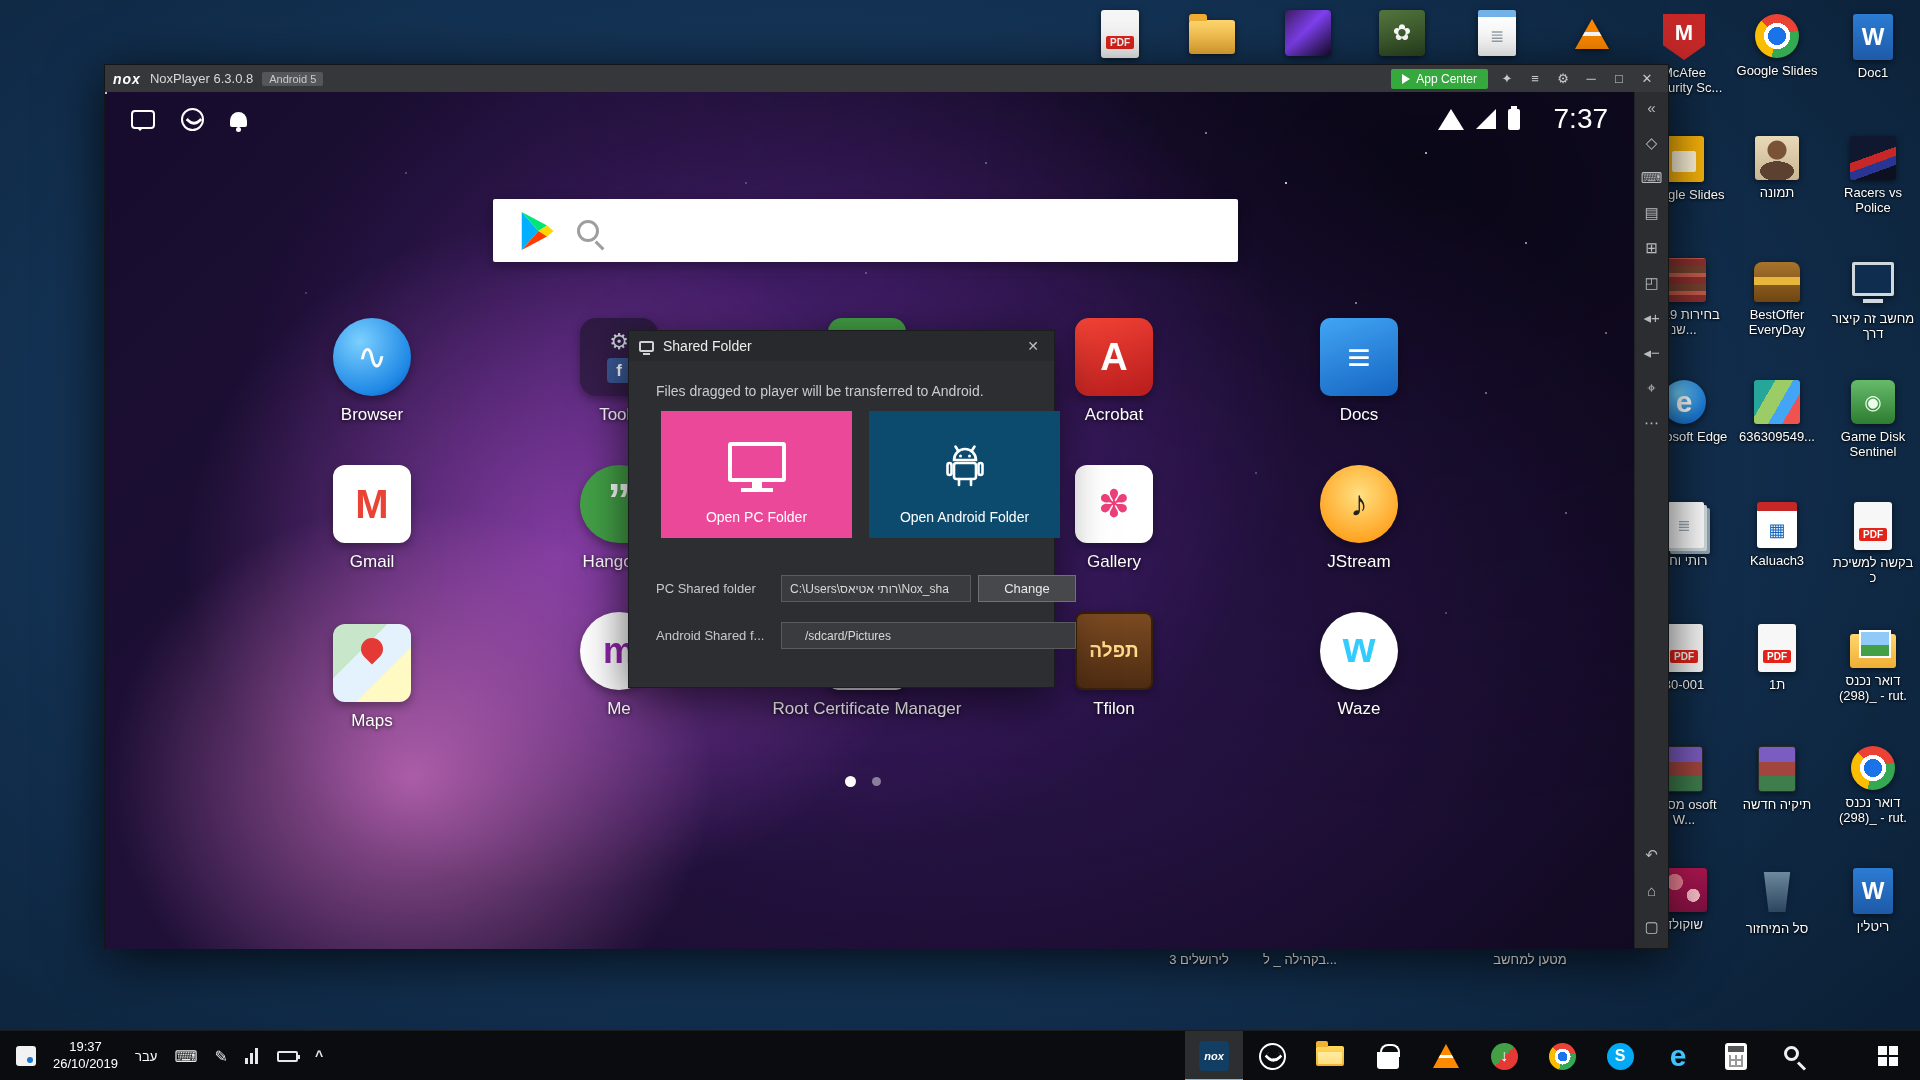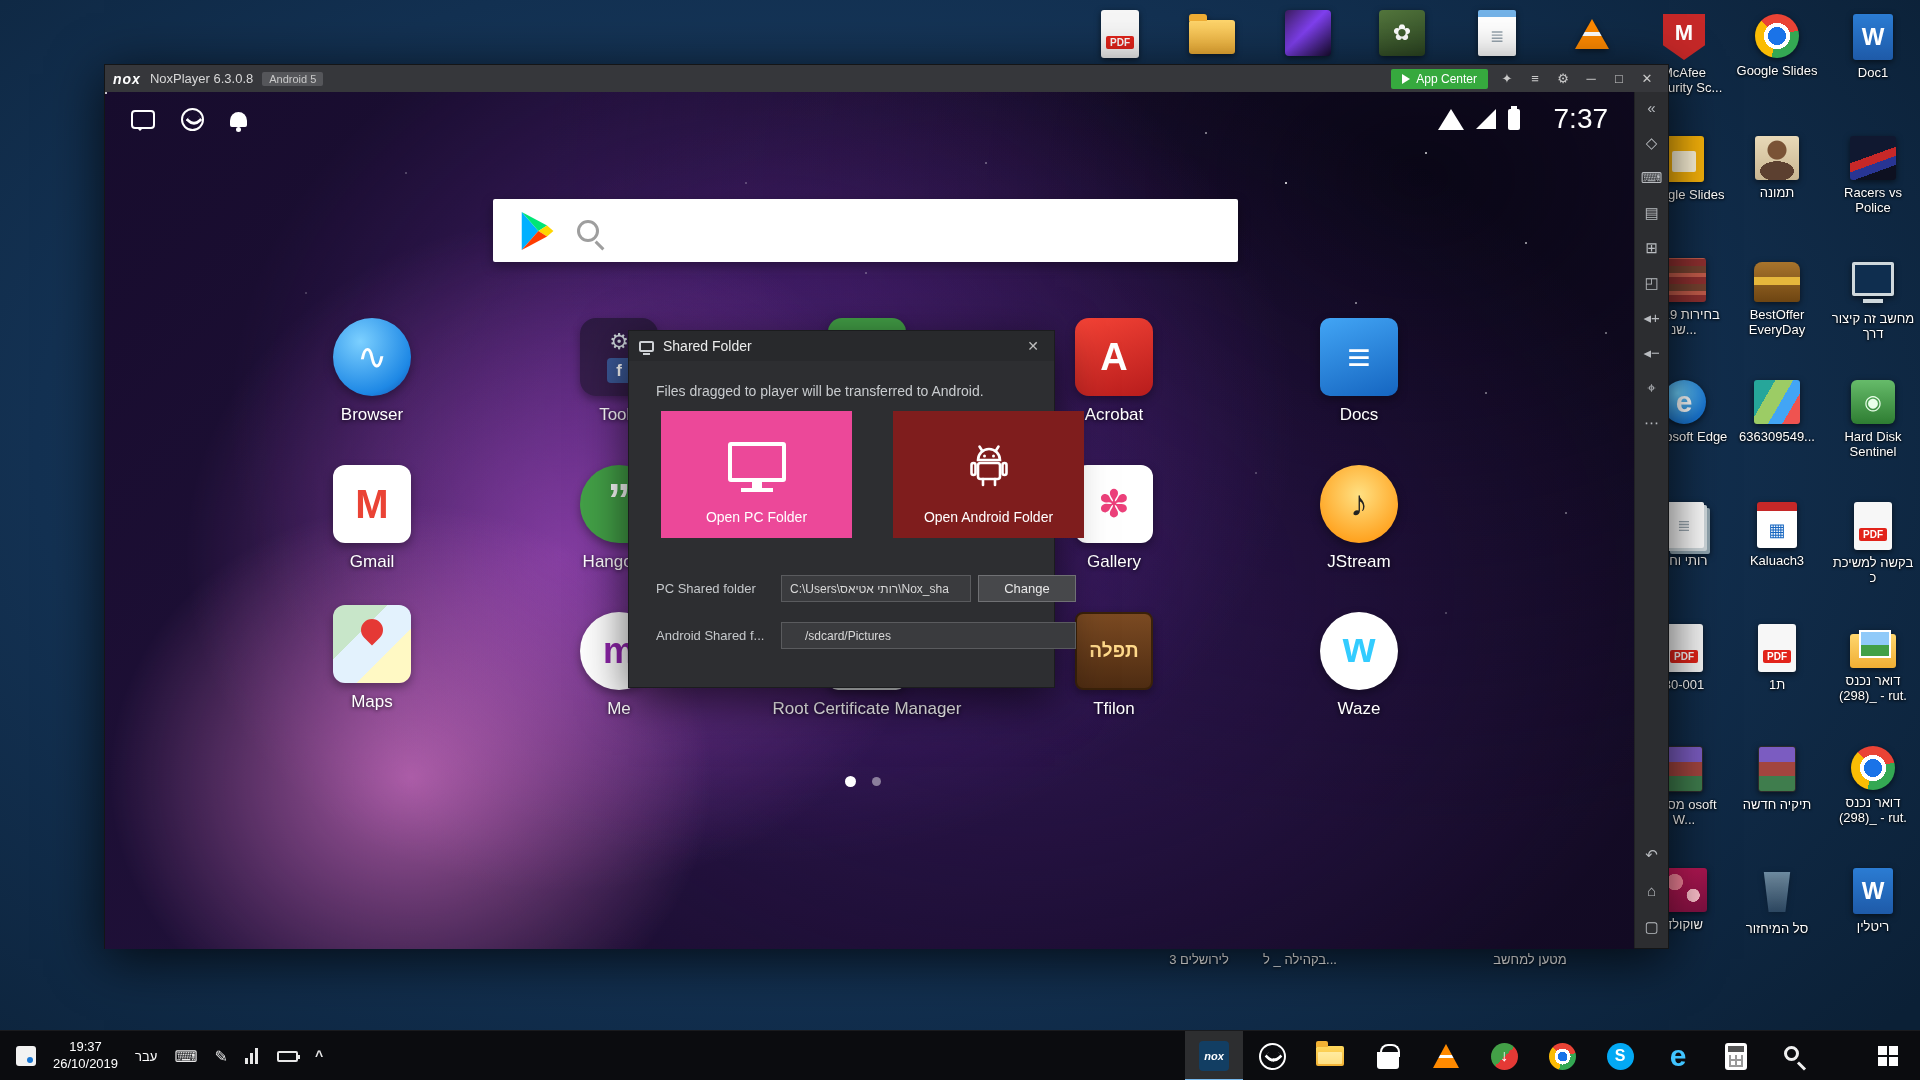--- a/index.html
+++ b/index.html
@@ -144,21 +144,21 @@
   
   .dialog{position:absolute;left:523px;top:238px;width:427px;height:358px;background:#2d2e31;border:1px solid #1b1c1e;box-shadow:0 12px 45px rgba(0,0,0,.65);z-index:50}
   .dlg-head{height:30px;background:#28292c;display:flex;align-items:center;padding:0 10px;gap:9px}
   .dlg-monitor{width:15px;height:11px;border:2px solid #cfd2d6;border-radius:2px;position:relative}
   .dlg-monitor::after{content:"";position:absolute;left:2px;bottom:-5px;width:7px;height:2px;background:#cfd2d6;box-shadow:0 0 0 0 #cfd2d6}
   .dlg-title{font-size:14px;color:#ececec}
   .dlg-close{margin-left:auto;color:#bdbdbd;font-size:14px;width:22px;text-align:center;cursor:default}
   .dlg-info{position:absolute;left:27px;top:52px;font-size:14px;color:#c9cccf}
   .dlg-btn{position:absolute;top:80px;height:127px;width:191px;display:flex;flex-direction:column;align-items:center;justify-content:flex-end;gap:15px;padding-bottom:13px;cursor:default}
   .dlg-btn.pc{left:32px;background:#ec4899}
-  .dlg-btn.android{left:264px;background:#7f1d1d}
+  .dlg-btn.android{left:240px;background:#0c4a6e}
   .dlg-btn-label{color:#fff;font-size:14px}
   .big-monitor{width:58px;height:40px;border:4px solid #fff;border-radius:3px;position:relative;margin-bottom:12px}
   .big-monitor::before{content:"";position:absolute;left:50%;transform:translateX(-50%);bottom:-10px;width:10px;height:6px;background:#fff}
   .big-monitor::after{content:"";position:absolute;left:50%;transform:translateX(-50%);bottom:-14px;width:32px;height:4px;background:#fff}
   .robot{margin-bottom:2px}
   .dlg-row-label{position:absolute;left:27px;font-size:13px;color:#c5c8cb}
   .dlg-input{position:absolute;left:152px;height:27px;background:#3a3b3e;border:1px solid#5a5b5e;border:1px solid #5a5b5e;color:#d8d8d8;font-size:12px;padding:0 8px;font-family:"Liberation Sans",sans-serif;direction:ltr}
   .dlg-change{position:absolute;left:349px;top:244px;width:98px;height:27px;background:#47484b;border:1px solid #707174;color:#e8e8e8;font-size:13px;font-family:"Liberation Sans",sans-serif;cursor:default}
 
   
@@ -356,21 +356,21 @@
       <div class="dcell" style="left: 1829px; top: 258px; pointer-events: auto;">
         <div class="dicon d-thispc">
           <span class="g"></span>
         </div>
         <div class="dlabel">מחשב זה קיצור דרך</div>
       </div>
       <div class="dcell" style="left: 1829px; top: 380px; pointer-events: auto;">
         <div class="dicon d-hds">
           <span class="g">◉</span>
         </div>
-        <div class="dlabel">Hard Disk Sentinel</div>
+        <div class="dlabel">Game Disk Sentinel</div>
       </div>
       <div class="dcell" style="left: 1829px; top: 502px; pointer-events: auto;">
         <div class="dicon d-pdf">
           <span class="g">PDF</span>
         </div>
         <div class="dlabel">בקשה למשיכת כ</div>
       </div>
       <div class="dcell" style="left: 1829px; top: 624px; pointer-events: auto;">
         <div class="dicon d-folderimg">
           <span class="g"></span>
@@ -493,21 +493,21 @@
                 <span class="g">✽</span>
               </div>
               <div class="app-label">Gallery</div>
             </div>
             <div class="app-cell" style="left: 1134px; top: 373px;">
               <div class="aicon t-jstream">
                 <span class="g">♪</span>
               </div>
               <div class="app-label">JStream</div>
             </div>
-            <div class="app-cell" style="left: 147px; top: 513px;">
+            <div class="app-cell" style="left: 147px; top: 532px;">
               <div class="aicon t-maps">
                 <span class="g"></span>
               </div>
               <div class="app-label">Maps</div>
             </div>
             <div class="app-cell" style="left: 394px; top: 520px;">
               <div class="aicon t-me">
                 <span class="g">m</span>
               </div>
               <div class="app-label">Me</div>

